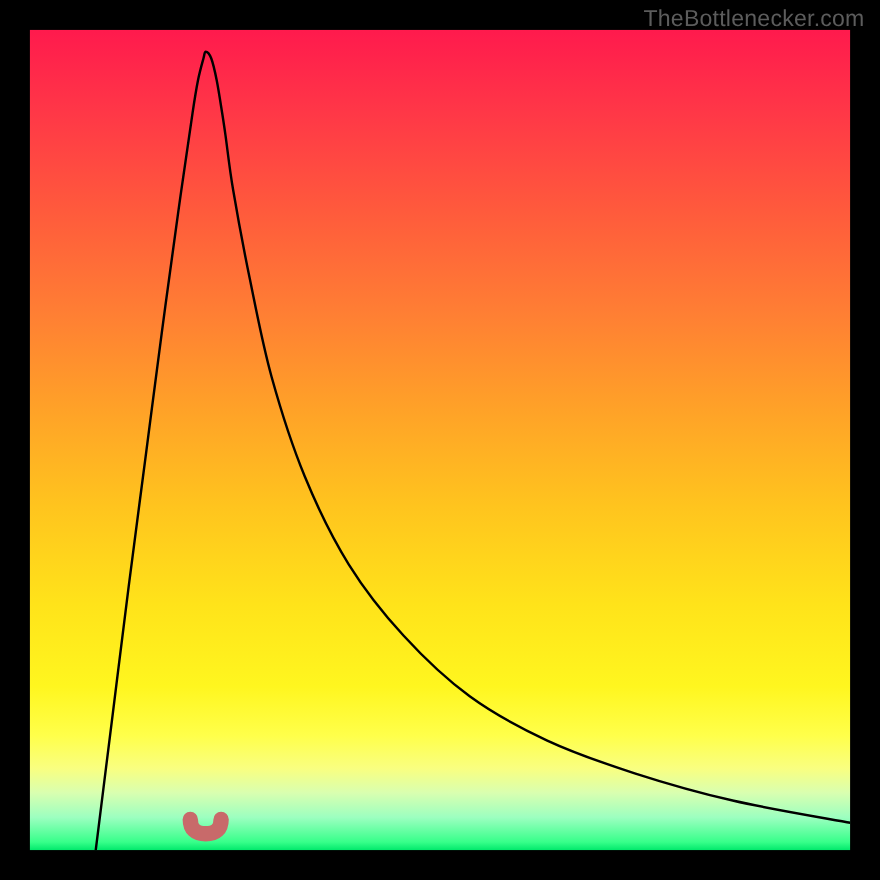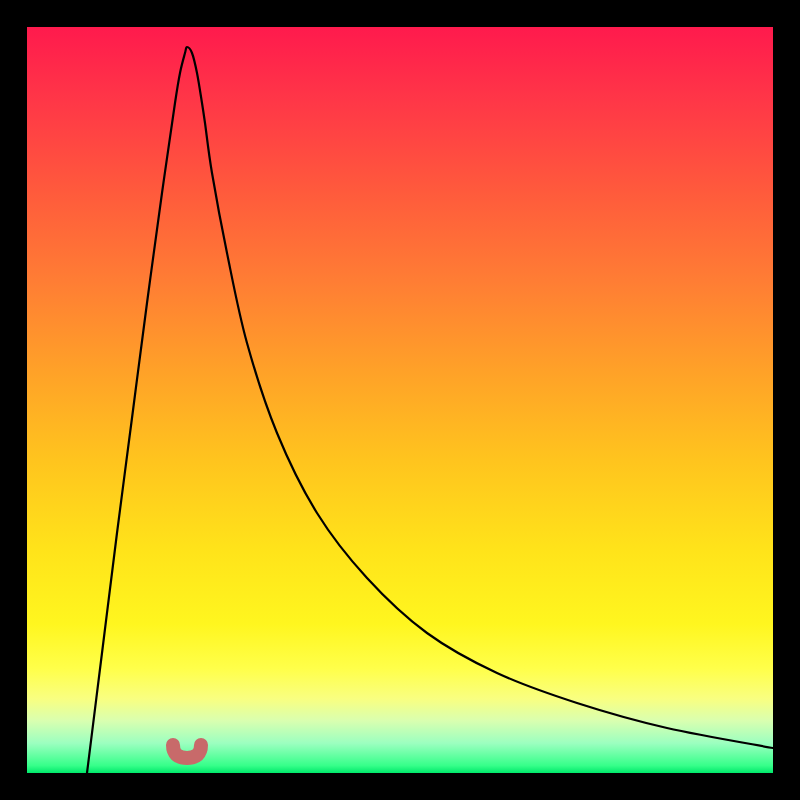--- a/index.html
+++ b/index.html
@@ -68,13 +68,14 @@
     <div class="gradient-bg"></div>
     <svg class="curves" viewBox="0 0 746 746" preserveAspectRatio="none">
       <g>
         <path id="curve-path" fill="none" stroke="#000000" stroke-width="2.2" stroke-linecap="round" stroke-linejoin="round" d="M 60 746 C 62.5 726, 70 666, 75 626 C 80 586, 85 545.1666666666666, 90 506 C 95 466.8333333333333, 100 429.3333333333333, 105 391 C 110 352.6666666666667, 115 313.5, 120 276 C 125 238.5, 130.33333333333334 199.33333333333334, 135 166 C 139.66666666666666 132.66666666666666, 145 96, 148 76 C 151 56, 151.33333333333334 54.333333333333336, 153 46 C 154.66666666666666 37.666666666666664, 156.83333333333334 30.333333333333332, 158 26 C 159.16666666666666 21.666666666666668, 158.83333333333334 20, 160 20 C 161.16666666666666 20, 163.33333333333334 21.666666666666668, 165 26 C 166.66666666666666 30.333333333333332, 168.33333333333334 37.666666666666664, 170 46 C 171.66666666666666 54.333333333333336, 173.66666666666666 67.66666666666667, 175 76 C 176.33333333333334 84.33333333333333, 176.33333333333334 84.33333333333333, 178 96 C 179.66666666666666 107.66666666666667, 181.33333333333334 124.33333333333333, 185 146 C 188.66666666666666 167.66666666666666, 194.16666666666666 197.66666666666666, 200 226 C 205.83333333333334 254.33333333333334, 211.66666666666666 286, 220 316 C 228.33333333333334 346, 238.33333333333334 377.6666666666667, 250 406 C 261.6666666666667 434.3333333333333, 275 461.8333333333333, 290 486 C 305 510.1666666666667, 321.6666666666667 531, 340 551 C 358.3333333333333 571, 378.3333333333333 590.1666666666666, 400 606 C 421.6666666666667 621.8333333333334, 445 634.3333333333334, 470 646 C 495 657.6666666666666, 521.6666666666666 666.8333333333334, 550 676 C 578.3333333333334 685.1666666666666, 607.3333333333334 693.5, 640 701 C 672.6666666666666 708.5, 728.3333333333334 717.6666666666666, 746 721"></path>
       </g>
       <g id="markers-group">
           <path d="M 146 718 Q 146 731 160 731 Q 174 731 174 718" fill="none" stroke="#c86a6a" stroke-width="14" stroke-linecap="round"></path>
         </g>
     </svg>
   </div>
+  <div class="watermark">TheBottlenecker.com</div>
 </div>
 
 </body></html>

